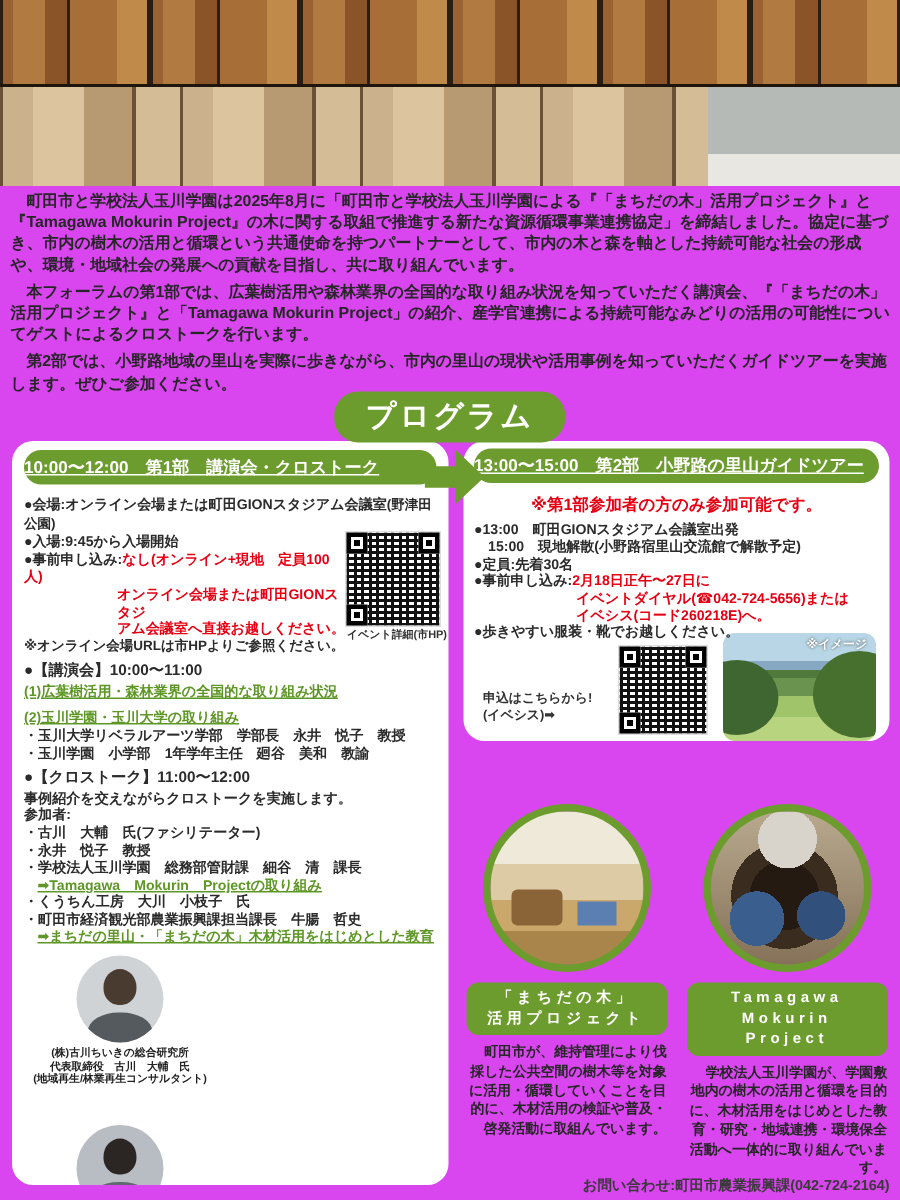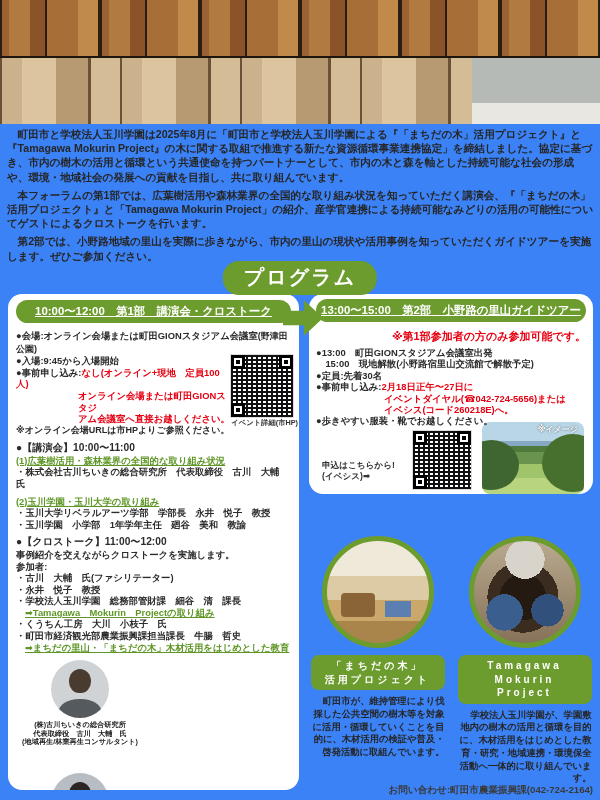--- a/index.html
+++ b/index.html
@@ -1,16 +1,16 @@
 <!DOCTYPE html>
 <html><head>
 <meta charset="utf-8">
 <style>
   html,body{margin:0;padding:0;}
-  .page{position:relative;width:600px;height:800px;background:#3b82f6;overflow:hidden;
+  .page{position:relative;width:600px;height:800px;background:#d946ef;overflow:hidden;
         font-family:"Liberation Sans","DejaVu Sans",sans-serif;color:#2b2b2b;}
 
   
   .banner{position:absolute;top:0;left:0;width:600px;height:124px;background:#1e150c;}
   .wood-top{position:absolute;top:0;left:0;width:600px;height:56px;
     background:repeating-linear-gradient(90deg,#2a1d11 0 2px,#9a6233 2px 9px,#b17a40 9px 30px,#8a5328 30px 45px,#2a1d11 45px 47px,#a86e38 47px 78px,#c08a4a 78px 98px,#2a1d11 98px 100px);}
   .wood-bottom{position:absolute;top:58px;left:0;width:472px;height:66px;
     background:repeating-linear-gradient(90deg,#6b5136 0 2px,#cbb28c 2px 22px,#dbc49e 22px 56px,#b79a72 56px 88px,#6b5136 88px 91px,#d4bd96 91px 120px);}
   .gray-right{position:absolute;top:58px;left:472px;width:128px;height:66px;
     background:linear-gradient(#b6bab7 0 68%,#e9e7e1 68%);}
@@ -24,21 +24,21 @@
   .badge{position:absolute;top:261px;left:50%;transform:translateX(-50%);
          background:#6d9c2e;color:#fff;font-size:20px;font-weight:700;letter-spacing:2px;
          padding:3px 21px 4px;border-radius:16px;z-index:6;}
   .big-arrow{position:absolute;top:300px;left:283px;width:40px;height:36px;background:#6d9c2e;z-index:5;
          clip-path:polygon(0 30%,52% 30%,52% 0,100% 50%,52% 100%,52% 70%,0 70%);}
 
   
   .card{position:absolute;background:#fff;border-radius:14px;box-sizing:border-box;overflow:hidden;}
   .left-card{top:294px;left:8px;width:291px;height:496px;padding:5px 8px;}
   .right-card{top:294px;left:309px;width:284px;height:200px;padding:4px 7px;}
-  .pill-header{background:#6d9c2e;color:#fff;border-radius:15px;text-align:center;
+  .pill-header{background:#6d9c2e;color:#fff;border-radius:15px;text-align:left;
          font-size:11.4px;font-weight:700;padding:4px 0;text-decoration:underline;margin:1px 0 7px;}
   .ln{font-size:9.4px;font-weight:700;line-height:11.6px;margin:0;}
   .tight{font-size:9px;}
   .red{color:#e60012;}
   .ind{padding-left:62px;}
   .gtitle{color:#5f9727;text-decoration:underline;font-size:9.4px;font-weight:700;line-height:11.6px;margin:0;}
   .sec{margin-top:6px;}
   .heading{font-size:10.2px;font-weight:700;line-height:12.5px;margin:0;}
   .plink{color:#5f9727;text-decoration:underline;font-size:9.4px;font-weight:700;line-height:11.6px;margin:0;padding-left:9px;}
   .signup-block{margin-right:60px;}
@@ -67,21 +67,21 @@
       border-radius:48% 48% 0 0;background:var(--suit,#4a4a4e);}
   .c1{--bg:#d0d3d5;--hair:#4a3b30;--suit:#555a5e;}
   .c2{--bg:#b8bdc3;--hair:#2b2524;--suit:#5e6a6e;}
   .c3{--bg:#c5c8cb;--hair:#2e2a29;--suit:#c3b4d6;}
   .c4{--bg:#ced1d4;--hair:#6e6258;--suit:#2e3a52;}
   .c5{--bg:#caa87a;--hair:#5a4638;--suit:#8a4a3a;}
   .c6{--bg:#d9ded6;--hair:#26221f;--suit:#33363a;}
   .cap{font-size:7.2px;font-weight:700;line-height:8.6px;margin-top:3px;color:#222;}
 
   
-  .restriction{color:#e60012;text-align:right;font-size:11px;font-weight:700;margin:1px 0 3px;}
+  .restriction{color:#e60012;text-align:center;font-size:11px;font-weight:700;margin:1px 0 3px;}
   .rln{font-size:9.4px;font-weight:700;line-height:11.4px;margin:0;white-space:nowrap;position:relative;z-index:2;}
   .rind{padding-left:68px;}
   .bottom-row{position:relative;height:66px;margin-top:3px;}
   .apply-cap{position:absolute;left:6px;top:30px;font-size:8.6px;font-weight:700;line-height:11px;color:#333;}
   .scene{position:absolute;right:2px;top:-8px;width:102px;height:72px;border-radius:8px;overflow:hidden;z-index:1;
       background:linear-gradient(#b9d6e6 0 26%,#87a8c2 26% 34%,#4f7a3c 34% 42%,#6a9350 42% 58%,#9fc46a 58% 78%,#b8d47e 78%);}
   .scene::before{content:"";position:absolute;left:-18px;top:18px;width:55px;height:50px;border-radius:50%;background:#3f6631;}
   .scene::after{content:"";position:absolute;right:-20px;top:12px;width:62px;height:58px;border-radius:50%;background:#47702f;}
   .scene-label{position:absolute;top:2px;right:6px;z-index:2;color:#fff;font-size:8px;font-weight:700;
       text-shadow:0 0 2px rgba(0,0,0,.7);}
@@ -134,21 +134,20 @@
     <div class="qr qr-left">
       <span class="fp tl"></span>
       <span class="fp tr"></span>
       <span class="fp bl"></span>
     </div>
     <div class="qr-cap">イベント詳細(市HP)</div>
 
     <div class="sec">
       <p class="heading">●【講演会】10:00〜11:00</p>
       <p class="gtitle">(1)広葉樹活用・森林業界の全国的な取り組み状況</p>
-      <p class="ln">・株式会社古川ちいきの総合研究所　代表取締役　古川　大輔　氏</p>
     </div>
     <div class="sec">
       <p class="gtitle">(2)玉川学園・玉川大学の取り組み</p>
       <p class="ln">・玉川大学リベラルアーツ学部　学部長　永井　悦子　教授</p>
       <p class="ln">・玉川学園　小学部　1年学年主任　廻谷　美和　教諭</p>
     </div>
     <div class="sec">
       <p class="heading">●【クロストーク】11:00〜12:00</p>
       <p class="ln">事例紹介を交えながらクロストークを実施します。</p>
       <p class="ln">参加者:</p>

